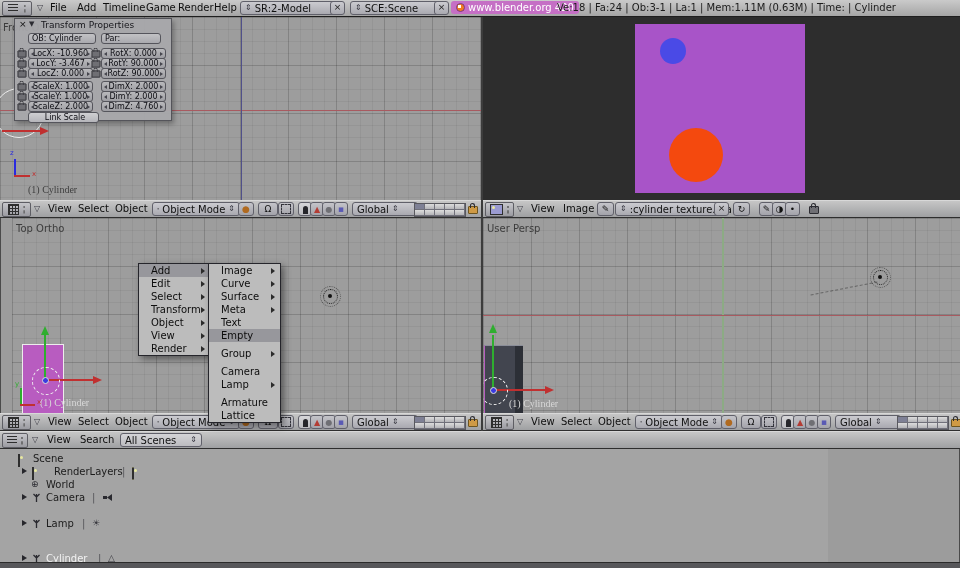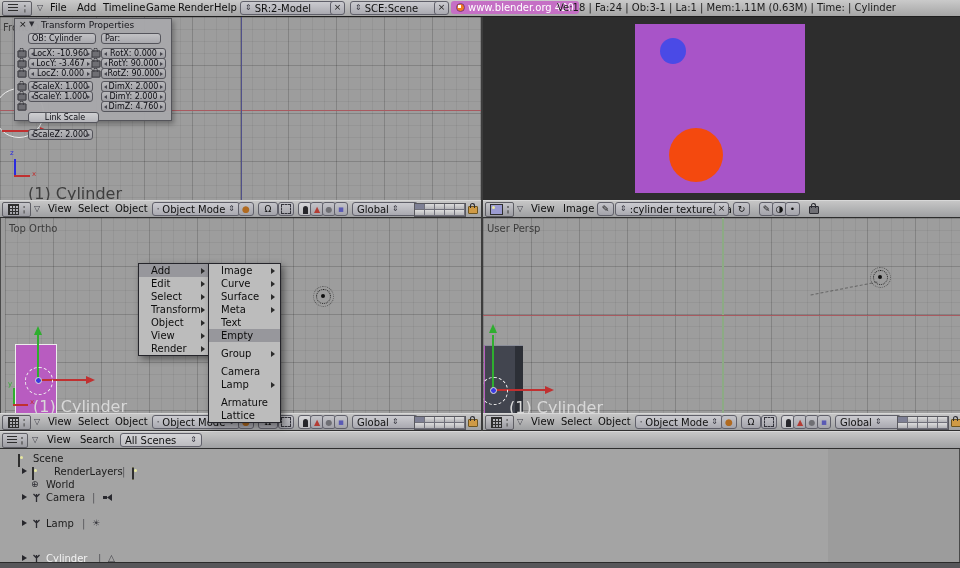--- a/index.html
+++ b/index.html
@@ -9,21 +9,21 @@
   .abs{position:absolute;}
   
   .vp{position:absolute;background-color:#9d9d9d;overflow:hidden;
       background-image:
         linear-gradient(rgba(0,0,0,.12) 1px,transparent 1px),
         linear-gradient(90deg,rgba(0,0,0,.12) 1px,transparent 1px),
         linear-gradient(rgba(0,0,0,.05) 1px,transparent 1px),
         linear-gradient(90deg,rgba(0,0,0,.05) 1px,transparent 1px);
       background-size:48px 48px,48px 48px,12px 12px,12px 12px;}
   .vp-label{position:absolute;font-size:10px;color:#3c3c3c;}
-  .objinfo{position:absolute;font-size:16px;white-space:nowrap;}
+  .objinfo{position:absolute;font-size:10px;white-space:nowrap;font-family:Liberation Serif, serif;}
   .hline{position:absolute;height:1px;}
   .vline{position:absolute;width:1px;}
   .dcirc{position:absolute;border:1px dashed #efefef;border-radius:50%;}
   .scircle{position:absolute;border:1px solid #ececec;border-radius:50%;}
   .bluedot{position:absolute;width:5px;height:5px;border-radius:50%;background:var(--manip_blue,#3a3ae0);border:1px solid #dcdcdc;}
   .ah-up{position:absolute;width:0;height:0;border-left:4px solid transparent;border-right:4px solid transparent;border-bottom:9px solid var(--manip_green,#2fae2f);}
   .ah-right{position:absolute;width:0;height:0;border-top:4px solid transparent;border-bottom:4px solid transparent;border-left:9px solid var(--manip_red,#c03030);}
   .lampgz{position:absolute;width:13px;height:13px;border:1px dotted #1f1f1f;border-radius:50%;}
   .lampgz::before{content:"";position:absolute;left:4px;top:4px;width:4px;height:4px;border-radius:50%;background:#101010;}
   .lampgz::after{content:"";position:absolute;left:-4px;top:-4px;right:-4px;bottom:-4px;border:1px dotted rgba(25,25,25,.55);border-radius:50%;}
@@ -147,34 +147,34 @@
     <span class="lock tp-lock" style="left:76px;top:51px;"></span>
     <span class="tpf" style="left:86px;top:49px;width:63px;">RotZ: 90.000</span>
 
     <span class="lock tp-lock" style="left:2px;top:64px;"></span>
     <span class="tpf" style="left:13px;top:62px;width:63px;">ScaleX: 1.000</span>
     <span class="tpf" style="left:86px;top:62px;width:63px;">DimX: 2.000</span>
     <span class="lock tp-lock" style="left:2px;top:74px;"></span>
     <span class="tpf" style="left:13px;top:72px;width:63px;">ScaleY: 1.000</span>
     <span class="tpf" style="left:86px;top:72px;width:63px;">DimY: 2.000</span>
     <span class="lock tp-lock" style="left:2px;top:84px;"></span>
-    <span class="tpf" style="left:13px;top:82px;width:63px;margin-top:28px;">ScaleZ: 2.000</span>
+    <span class="tpf" style="left:13px;top:82px;width:63px;">ScaleZ: 2.000</span>
     <span class="tpf" style="left:86px;top:82px;width:63px;">DimZ: 4.760</span>
 
     <span class="tpt" style="left:13px;top:93px;width:66px;text-align:center;background:linear-gradient(#cfcfd2,#b5b5ba);">Link Scale</span>
   </div>
 
   <div class="vp" style="left:483px;top:17px;width:477px;height:183px;background:#2d2d2d;background-image:none;">
     <div class="abs" style="left:152px;top:7px;width:170px;height:169px;background:var(--texture_purple,#a854c8);">
       <div class="abs" style="left:25px;top:14px;width:26px;height:26px;border-radius:50%;background:var(--circle_blue,#4a4ae6);"></div>
       <div class="abs" style="left:34px;top:104px;width:54px;height:54px;border-radius:50%;background:var(--circle_orange,#f4490e);"></div>
     </div>
   </div>
 
-  <div class="vp" style="left:5px;top:218px;width:481px;height:195px;">
+  <div class="vp" style="left:12px;top:218px;width:481px;height:195px;">
     <div class="vp-label" style="left:4px;top:5px;">Top Ortho</div>
     <div class="lampgz" style="left:311px;top:71px;"></div>
     <div class="abs" style="left:10px;top:126px;width:40px;height:69px;background:var(--object_purple,#b85cc0);border:1px solid #ededed;"></div>
     <div class="vline" style="left:32px;top:117px;height:45px;width:2px;background:var(--manip_green,#2fae2f);z-index:5;"></div>
     <div class="ah-up" style="left:29px;top:108px;z-index:5;"></div>
     <div class="hline" style="left:33px;top:161px;width:48px;height:2px;background:var(--manip_red,#c03030);z-index:5;"></div>
     <div class="ah-right" style="left:81px;top:158px;z-index:5;"></div>
     <div class="dcirc" style="left:20px;top:149px;width:26px;height:26px;z-index:5;"></div>
     <div class="bluedot" style="left:30px;top:159px;z-index:6;"></div>
     <div class="vline" style="left:8px;top:170px;height:18px;width:2px;background:#2fae2f;z-index:7;"></div>

